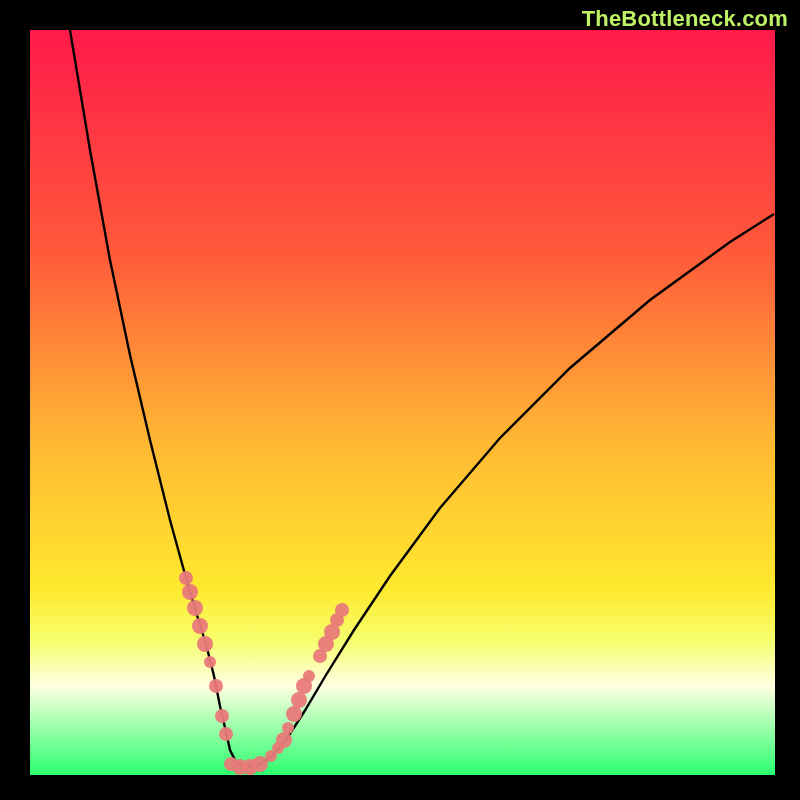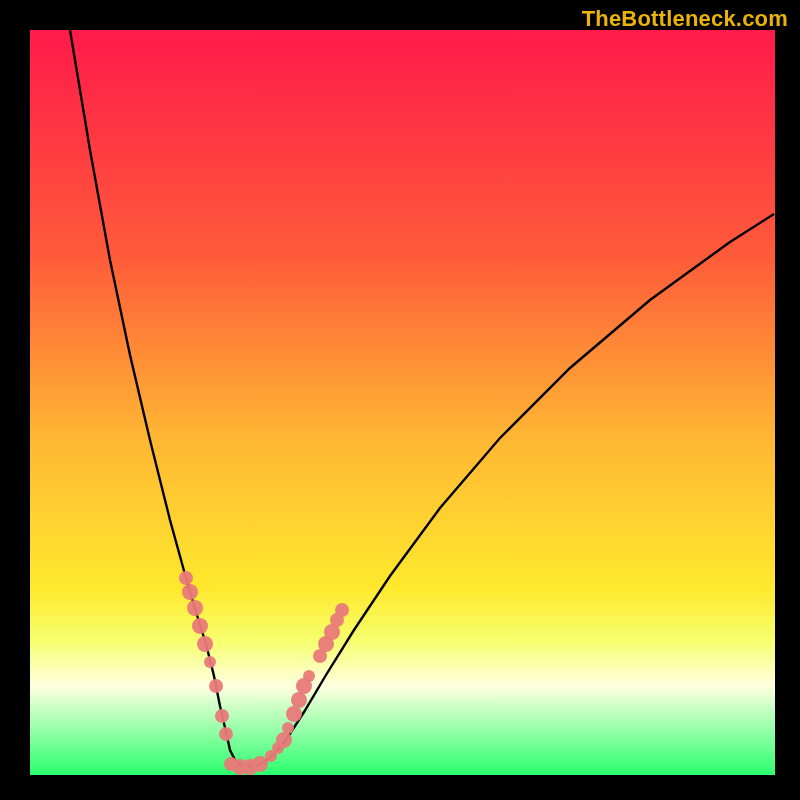--- a/index.html
+++ b/index.html
@@ -33,21 +33,21 @@
       #ffffe0 88%,
       #2aff6e 100%
     );
   }
   .watermark {
     position: absolute;
     top: 6px;
     right: 12px;
     font-size: 22px;
     font-weight: 600;
-    color: #eab308;
+    color: #bef264;
     letter-spacing: 0.2px;
   }
   svg.curve {
     position: absolute;
     left: 0;
     top: 0;
     width: 745px;
     height: 745px;
     overflow: visible;
   }

